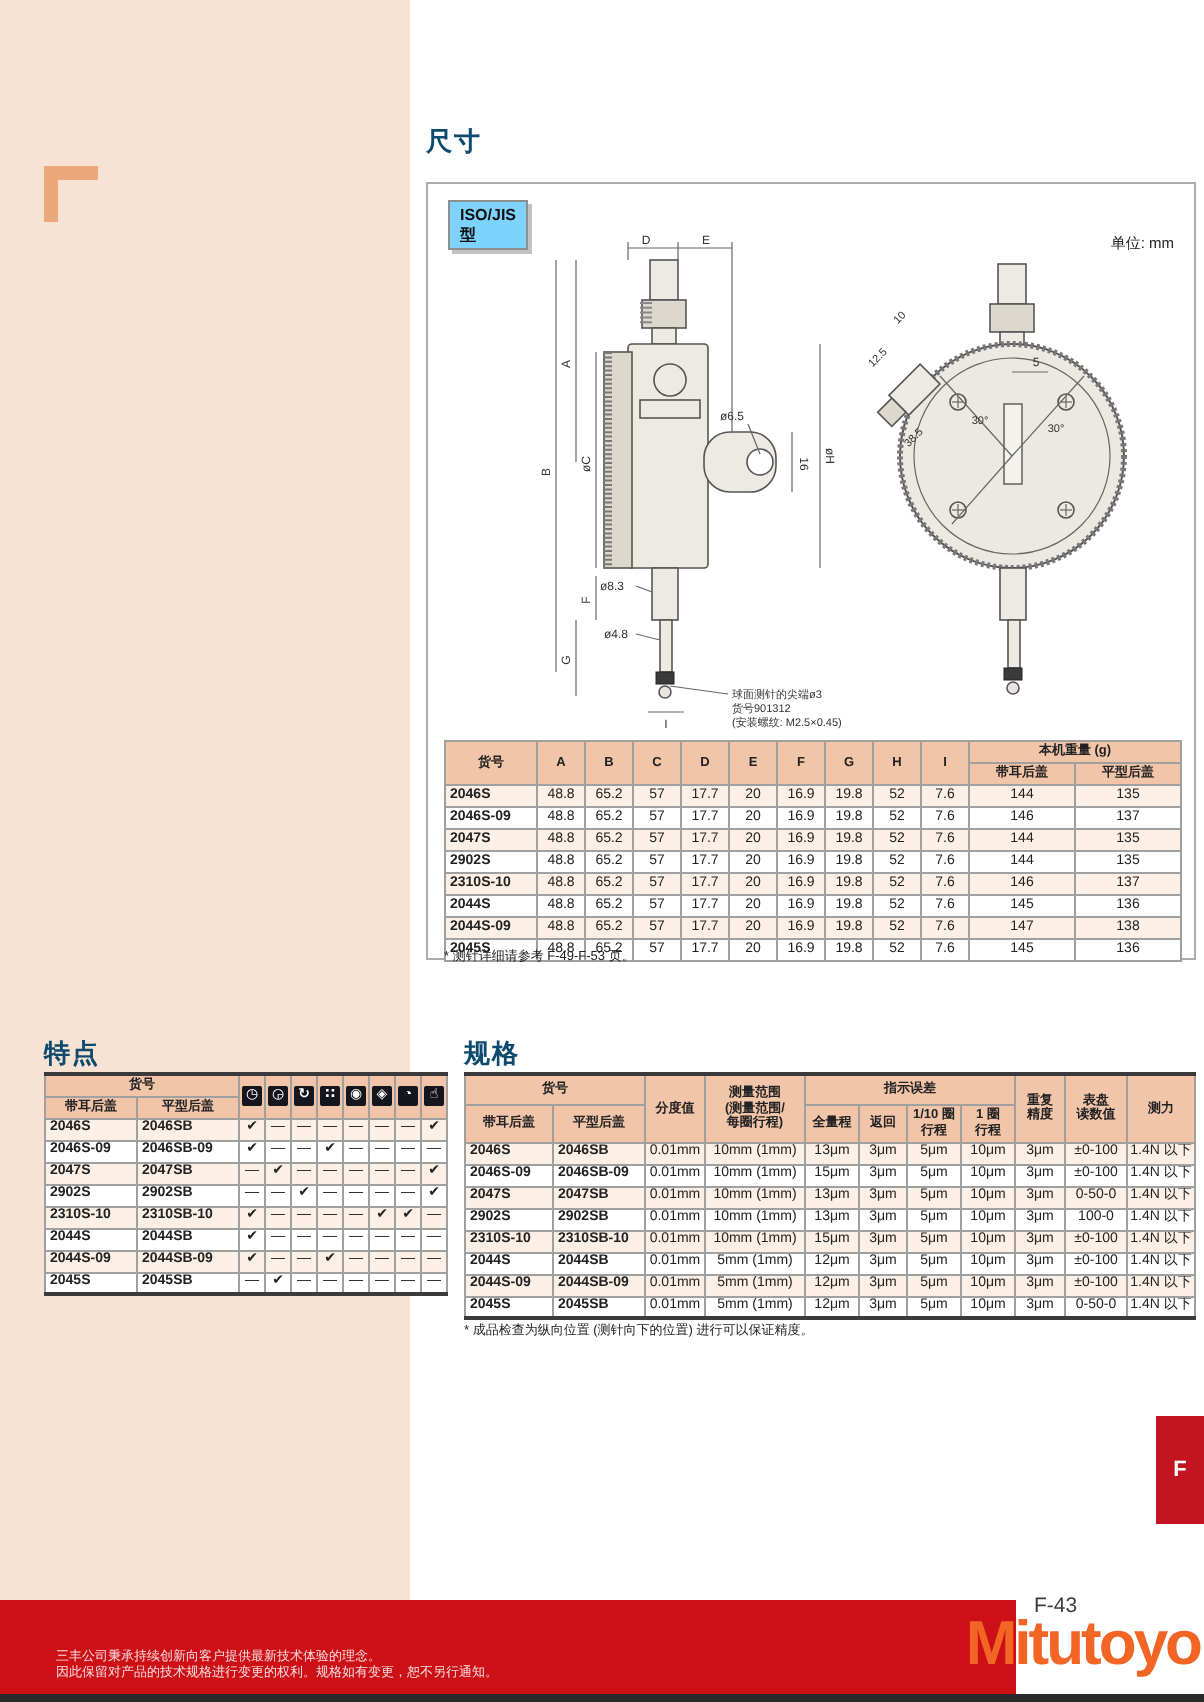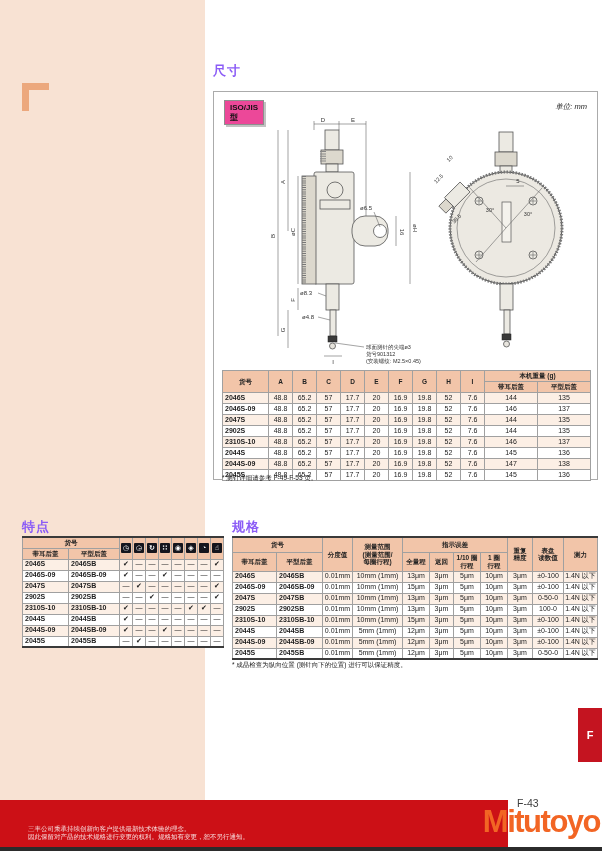--- a/index.html
+++ b/index.html
@@ -4,31 +4,31 @@
 <style>
   * { margin:0; padding:0; box-sizing:border-box; }
   html,body { width:602px; height:851px; }
   body { position:relative; width:602px; height:851px; background:#ffffff; overflow:hidden;
          font-family:"Liberation Sans","DejaVu Sans",sans-serif; color:#222; }
 
   .sidebar { position:absolute; left:0; top:0; width:205px; height:800px; background:#f8e2d3; }
   .corner-glyph { position:absolute; left:22px; top:83px; width:27px; height:28px;
                   border-left:7px solid #eca87d; border-top:7px solid #eca87d; }
 
-  .sec-title { position:absolute; font-size:13px; font-weight:bold; color:#8b5cf6; letter-spacing:1px; }
+  .sec-title { position:absolute; font-size:13px; font-weight:bold; color:#0c4a6e; letter-spacing:1px; }
   #title-dim  { left:213px; top:62px; }
   #title-feat { left:22px;  top:518px; }
   #title-spec { left:232px; top:518px;text-align:right; }
 
   .dim-box { position:absolute; left:213px; top:91px; width:385px; height:389px;
              border:1px solid #ababab; background:#fff; }
-  .iso-chip { position:absolute; left:10px; top:8px; background:#ec4899; border:1px solid #8e8e8e;
+  .iso-chip { position:absolute; left:10px; top:8px; background:#7dd3fc; border:1px solid #8e8e8e;
               box-shadow:2px 2px 0 rgba(120,120,120,.45); padding:2px 5px;
               font-size:8px; font-weight:bold; line-height:1.2; color:#111; }
-  .unit-label { position:absolute; right:10px; top:10px; font-size:7.5px; color:#222;font-style:italic; }
+  .unit-label { position:absolute; right:10px; top:25px; font-size:7.5px; color:#222; }
   .drawing-wrap { position:absolute; left:0; top:24px; width:384px; height:252px; }
 
   table { border-collapse:collapse; table-layout:fixed; }
   th,td { border:1px solid #a0a0a0; text-align:center; vertical-align:middle;
           font-size:7px; line-height:1.15; padding:0 1px; overflow:hidden; }
   th { background:#f2c5a9; font-weight:bold; font-size:6.5px; white-space:pre-line; }
   tbody tr:nth-child(odd) td { background:#fcefe5; }
   tbody tr:nth-child(even) td { background:#ffffff; }
   td.model { font-weight:bold; text-align:left; padding-left:2px; }
 

